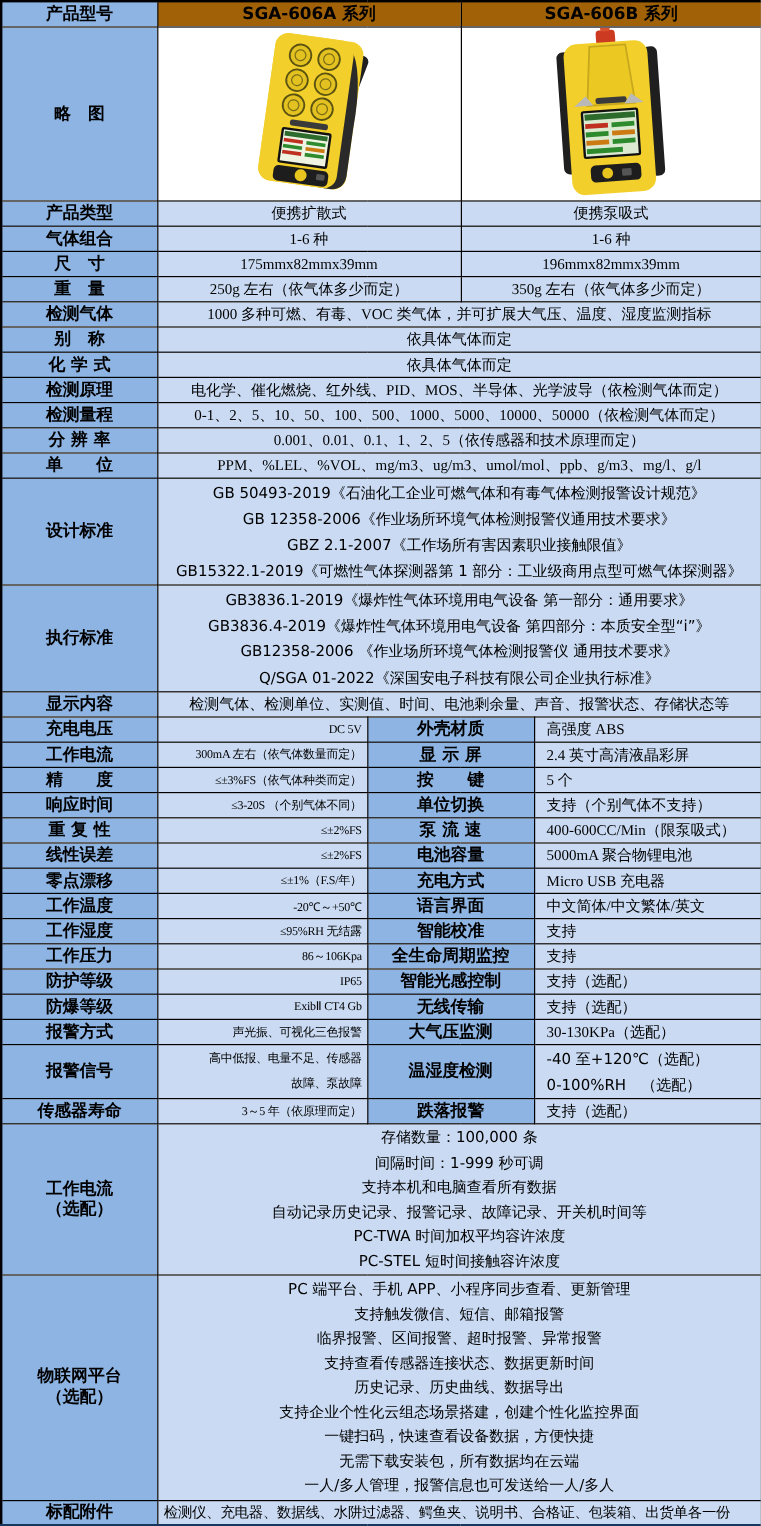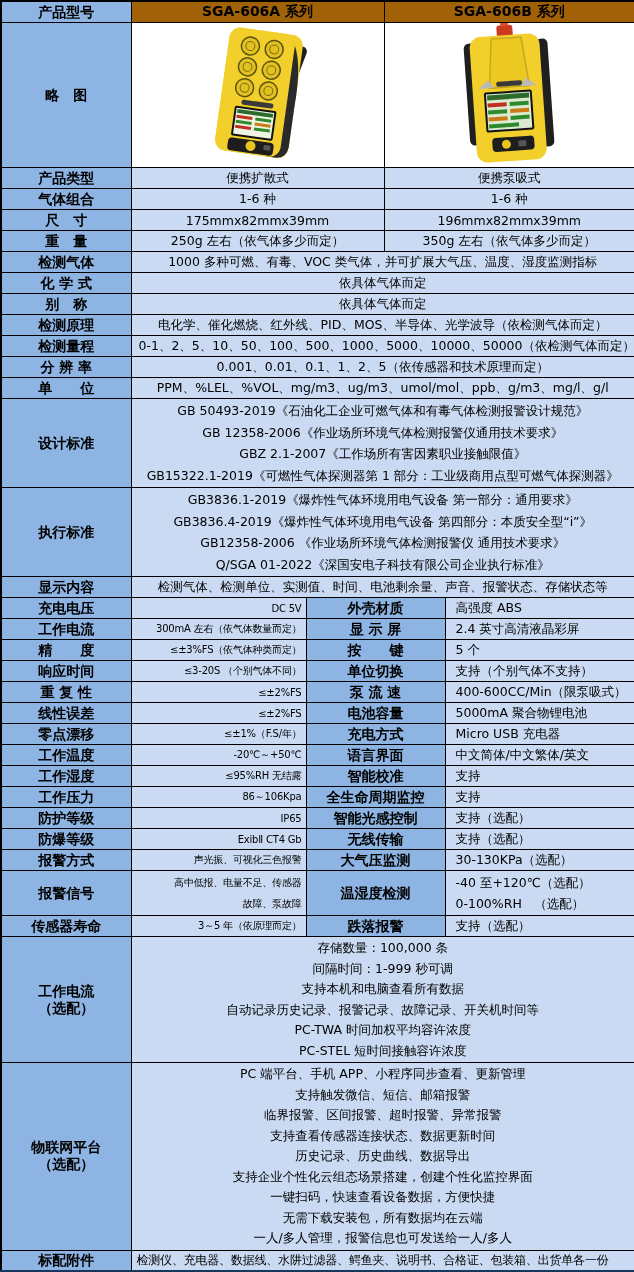--- a/index.html
+++ b/index.html
@@ -18,21 +18,21 @@
   .q2 { padding:1px 10px; text-align:left; }
   .imgc { background:#ffffff; text-align:center; vertical-align:middle; padding:0; }
   tr.std { height:21px; }
   tr.hdr { height:20px; }
   tr.img { height:143px; }
   .l4 { line-height:21.5px; }
   .l2 { line-height:21px; }
   .l6 { line-height:20.5px; }
   .l9 { line-height:20.5px; }
   .acc { font-size:12px; padding:1px 5px; letter-spacing:-0.2px; white-space:nowrap; }
-  .nw { white-space:nowrap; }
+  .nw { white-space:nowrap;font-family:Liberation Serif, serif; }
 </style>
 </head>
 <body>
 
 <table>
   <colgroup>
       <col class="c1">
       <col class="c2">
       <col class="c3">
       <col class="c4">
@@ -136,25 +136,25 @@
     <td class="lbl">重　量</td>
     <td class="val vc nw" colspan="2">250g 左右（依气体多少而定）</td>
     <td class="val vc nw" colspan="2">350g 左右（依气体多少而定）</td>
   </tr>
 
   <tr class="std">
     <td class="lbl">检测气体</td>
     <td class="val vl nw" colspan="4">1000 多种可燃、有毒、VOC 类气体，并可扩展大气压、温度、湿度监测指标</td>
   </tr>
   <tr class="std">
+    <td class="lbl">别　称</td>
+    <td class="val vl nw" colspan="4">依具体气体而定</td>
+  </tr>
+  <tr class="std">
     <td class="lbl">化 学 式</td>
-    <td class="val vl nw" colspan="4">依具体气体而定</td>
-  </tr>
-  <tr class="std">
-    <td class="lbl">别　称</td>
     <td class="val vl nw" colspan="4">依具体气体而定</td>
   </tr>
   <tr class="std">
     <td class="lbl">检测原理</td>
     <td class="val vl nw" colspan="4">电化学、催化燃烧、红外线、PID、MOS、半导体、光学波导（依检测气体而定）</td>
   </tr>
   <tr class="std">
     <td class="lbl">检测量程</td>
     <td class="val vl nw" colspan="4">0-1、2、5、10、50、100、500、1000、5000、10000、50000（依检测气体而定）</td>
   </tr>

